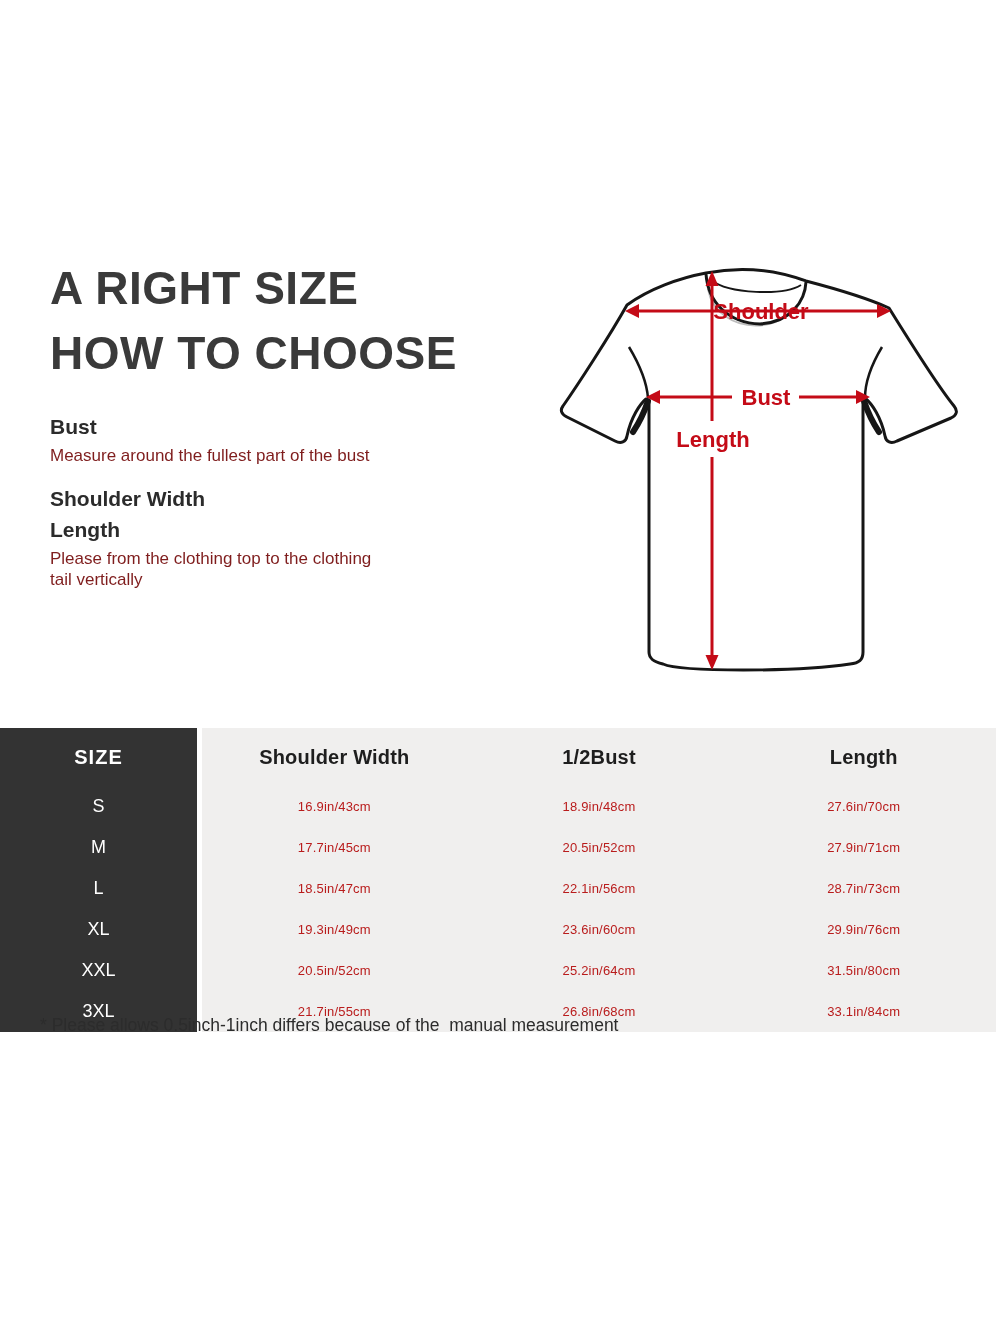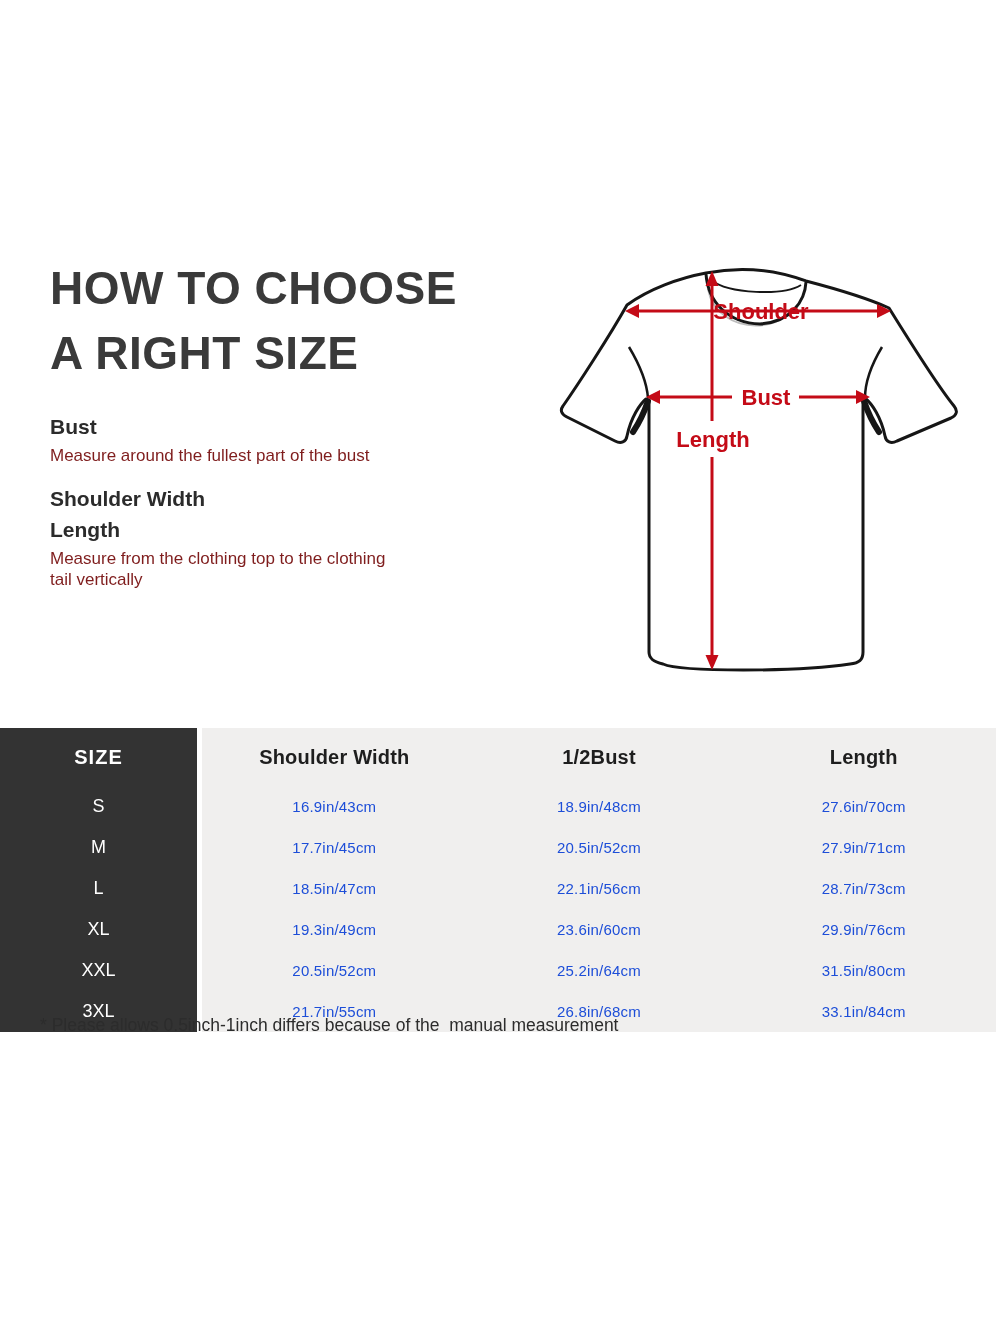--- a/index.html
+++ b/index.html
@@ -35,50 +35,50 @@
   
   .size-table{
     position:absolute;left:0;top:728px;width:996px;height:304px;
     display:grid;
     grid-template-columns:197px 5px 1fr 1fr 1fr;
     grid-template-rows:58px repeat(6,41px);
   }
   .cell{display:flex;align-items:center;justify-content:center;}
   .size-col{background:#333333;color:#ffffff;font-size:18px;}
   .gap{background:#ffffff;}
-  .data-col{background:#f0efee;color:#1d4ed8;font-size:15px;letter-spacing:0.2px;}
+  .data-col{background:#f0efee;color:#b91c1c;font-size:13px;letter-spacing:0.2px;}
   .th.size-col{font-weight:700;font-size:20px;letter-spacing:1px;}
   .th.data-col{font-weight:700;font-size:20px;color:#1e1e1e;letter-spacing:0.2px;}
   
   .footnote{
     position:absolute;left:40px;top:1015px;
     font-size:17.5px;color:#2c2c2c;white-space:pre-wrap;
   }
 </style>
 </head>
 <body>
 
 <div class="page">
 
   <div class="main-title">
+    <div>A RIGHT SIZE</div>
     <div>HOW TO CHOOSE</div>
-    <div>A RIGHT SIZE</div>
   </div>
 
   <div class="sections">
     <div class="section">
       <h3>Bust</h3>
       <p>Measure around the fullest part of the bust</p>
     </div>
     <div class="section">
       <h3>Shoulder Width</h3>
     </div>
     <div class="section">
       <h3>Length</h3>
-      <p>Measure from the clothing top to the clothing tail vertically</p>
+      <p>Please from the clothing top to the clothing tail vertically</p>
     </div>
   </div>
 
   <div class="diagram">
     <svg viewBox="0 0 440 445">
 
       <path d="M 177,28
            Q 228,18 277,36
            C 300,42 338,53 360,63
            C 378,92 412,145 425,161

